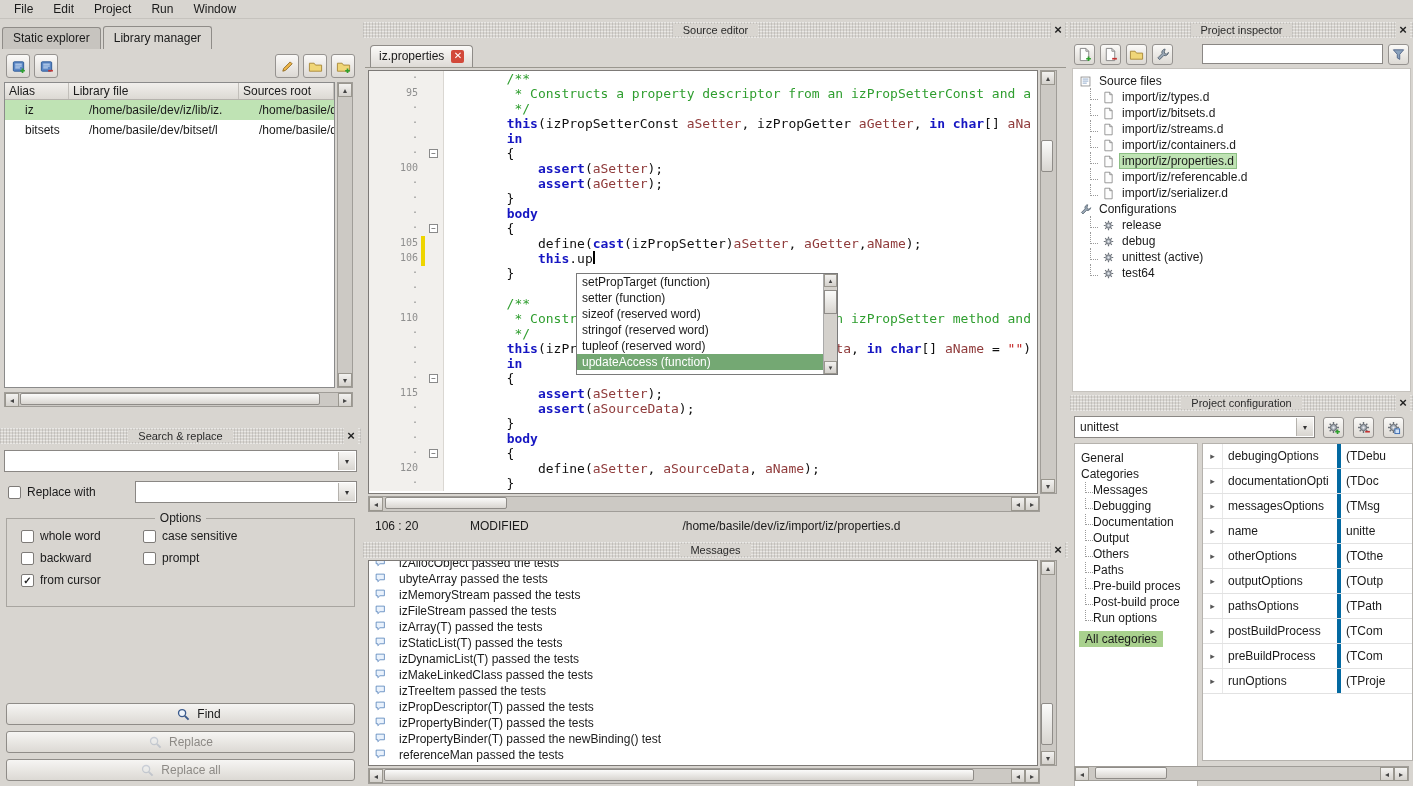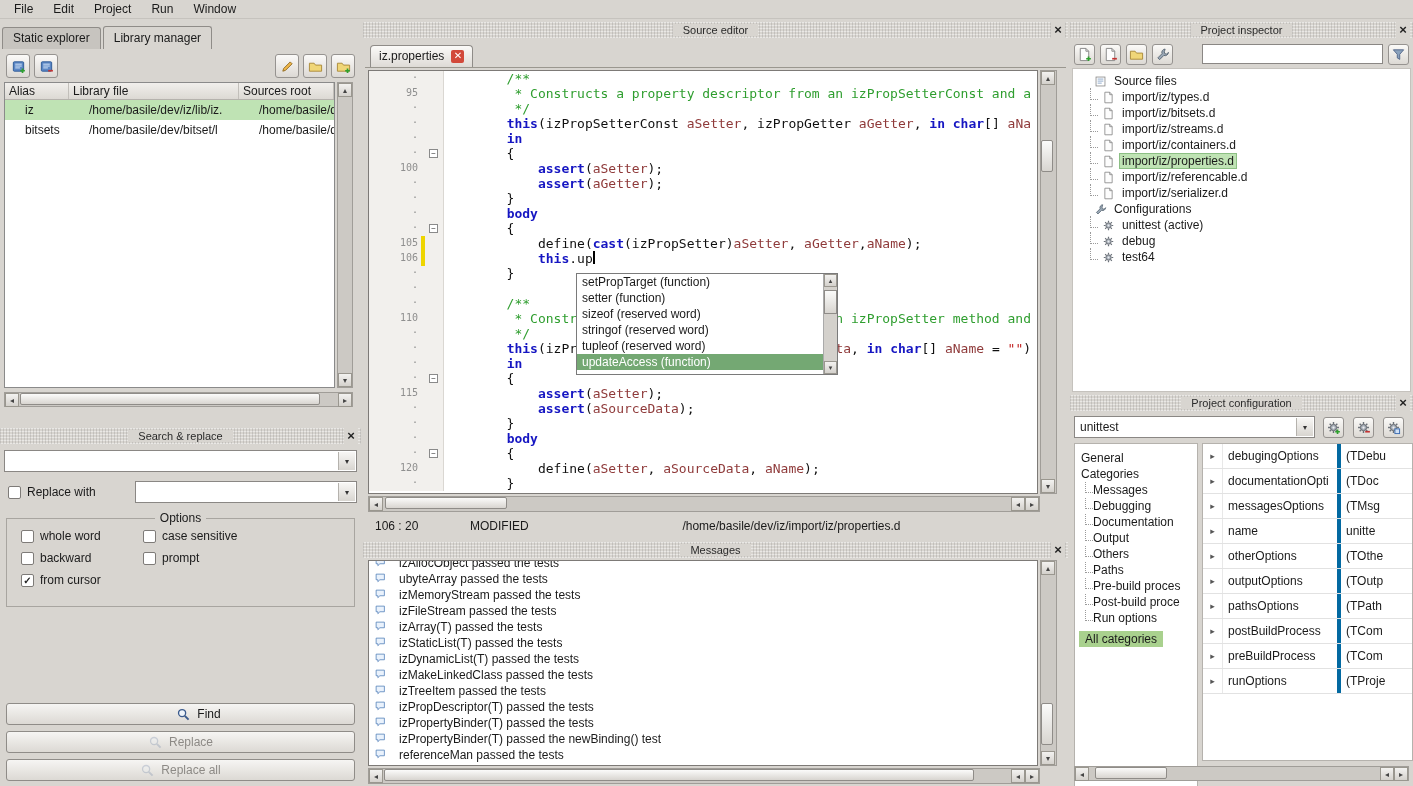--- a/index.html
+++ b/index.html
@@ -114,21 +114,21 @@
 .msg-row{height:16px;display:flex;align-items:center;gap:12px;padding-left:6px;white-space:nowrap;}
 .msg-row:first-child{margin-top:-6px;}
 .msgic svg{width:12px;height:12px;}
 .msgvsb{left:677px;top:540px;width:17px;height:206px;}
 .msghsb{left:5px;top:748px;width:672px;height:16px;}
 
 .insphead{left:0;top:2px;width:343px;}
 .insptoolbar{position:absolute;left:4px;top:22px;width:335px;height:24px;display:flex;align-items:center;gap:5px;}
 .inspfilter{width:181px;height:20px;margin-left:auto;}
 .inspbody{position:absolute;left:2px;top:48px;width:339px;height:324px;background:#fff;border:1px solid #c5c2bd;overflow:hidden;padding-top:4px;}
-.trow{height:16px;display:flex;align-items:center;gap:4px;padding-left:21px;white-space:nowrap;}
+.trow{height:16px;display:flex;align-items:center;gap:4px;padding-left:6px;white-space:nowrap;}
 .trow.child{padding-left:17px;}
 .trow .icn svg{width:13px;height:13px;}
 .tlabel{padding:0 3px;}
 .trow.sel .tlabel{background:var(--sel-green);border:1px solid #8cbf84;padding:0 2px;}
 .twig{display:inline-block;width:8px;height:12px;border-left:1px dotted #9a9a9a;border-bottom:1px dotted #9a9a9a;margin-bottom:6px;flex:none;}
 
 .cfghead{left:0;top:375px;width:343px;}
 .cfgtoolbar{position:absolute;left:4px;top:395px;width:335px;height:24px;display:flex;align-items:center;gap:8px;}
 .cfgcombo{width:241px;height:22px;flex:none;}
 .cfgbody{position:absolute;left:0;top:421px;width:343px;height:323px;}
@@ -838,32 +838,43 @@
         </div>
         <div class="trow child">
           <span class="twig"></span>
           <span class="icn">
             <svg viewBox="0 0 16 16">
               <path d="M8 2.2v2M8 11.8v2M2.2 8h2M11.8 8h2M3.9 3.9l1.4 1.4M10.7 10.7l1.4 1.4M12.1 3.9l-1.4 1.4M5.3 10.7l-1.4 1.4" stroke="#6a7078" stroke-width="1.5" fill="none"></path>
               <circle cx="8" cy="8" r="3.3" fill="#aab1ba" stroke="#575d64"></circle>
               <circle cx="8" cy="8" r="1.2" fill="#eceef2"></circle>
             </svg>
           </span>
-          <span class="tlabel">unittest (active)</span>
+          <span class="tlabel">release</span>
         </div>
         <div class="trow child">
           <span class="twig"></span>
           <span class="icn">
             <svg viewBox="0 0 16 16">
               <path d="M8 2.2v2M8 11.8v2M2.2 8h2M11.8 8h2M3.9 3.9l1.4 1.4M10.7 10.7l1.4 1.4M12.1 3.9l-1.4 1.4M5.3 10.7l-1.4 1.4" stroke="#6a7078" stroke-width="1.5" fill="none"></path>
               <circle cx="8" cy="8" r="3.3" fill="#aab1ba" stroke="#575d64"></circle>
               <circle cx="8" cy="8" r="1.2" fill="#eceef2"></circle>
             </svg>
           </span>
           <span class="tlabel">debug</span>
+        </div>
+        <div class="trow child">
+          <span class="twig"></span>
+          <span class="icn">
+            <svg viewBox="0 0 16 16">
+              <path d="M8 2.2v2M8 11.8v2M2.2 8h2M11.8 8h2M3.9 3.9l1.4 1.4M10.7 10.7l1.4 1.4M12.1 3.9l-1.4 1.4M5.3 10.7l-1.4 1.4" stroke="#6a7078" stroke-width="1.5" fill="none"></path>
+              <circle cx="8" cy="8" r="3.3" fill="#aab1ba" stroke="#575d64"></circle>
+              <circle cx="8" cy="8" r="1.2" fill="#eceef2"></circle>
+            </svg>
+          </span>
+          <span class="tlabel">unittest (active)</span>
         </div>
         <div class="trow child">
           <span class="twig"></span>
           <span class="icn">
             <svg viewBox="0 0 16 16">
               <path d="M8 2.2v2M8 11.8v2M2.2 8h2M11.8 8h2M3.9 3.9l1.4 1.4M10.7 10.7l1.4 1.4M12.1 3.9l-1.4 1.4M5.3 10.7l-1.4 1.4" stroke="#6a7078" stroke-width="1.5" fill="none"></path>
               <circle cx="8" cy="8" r="3.3" fill="#aab1ba" stroke="#575d64"></circle>
               <circle cx="8" cy="8" r="1.2" fill="#eceef2"></circle>
             </svg>
           </span>

